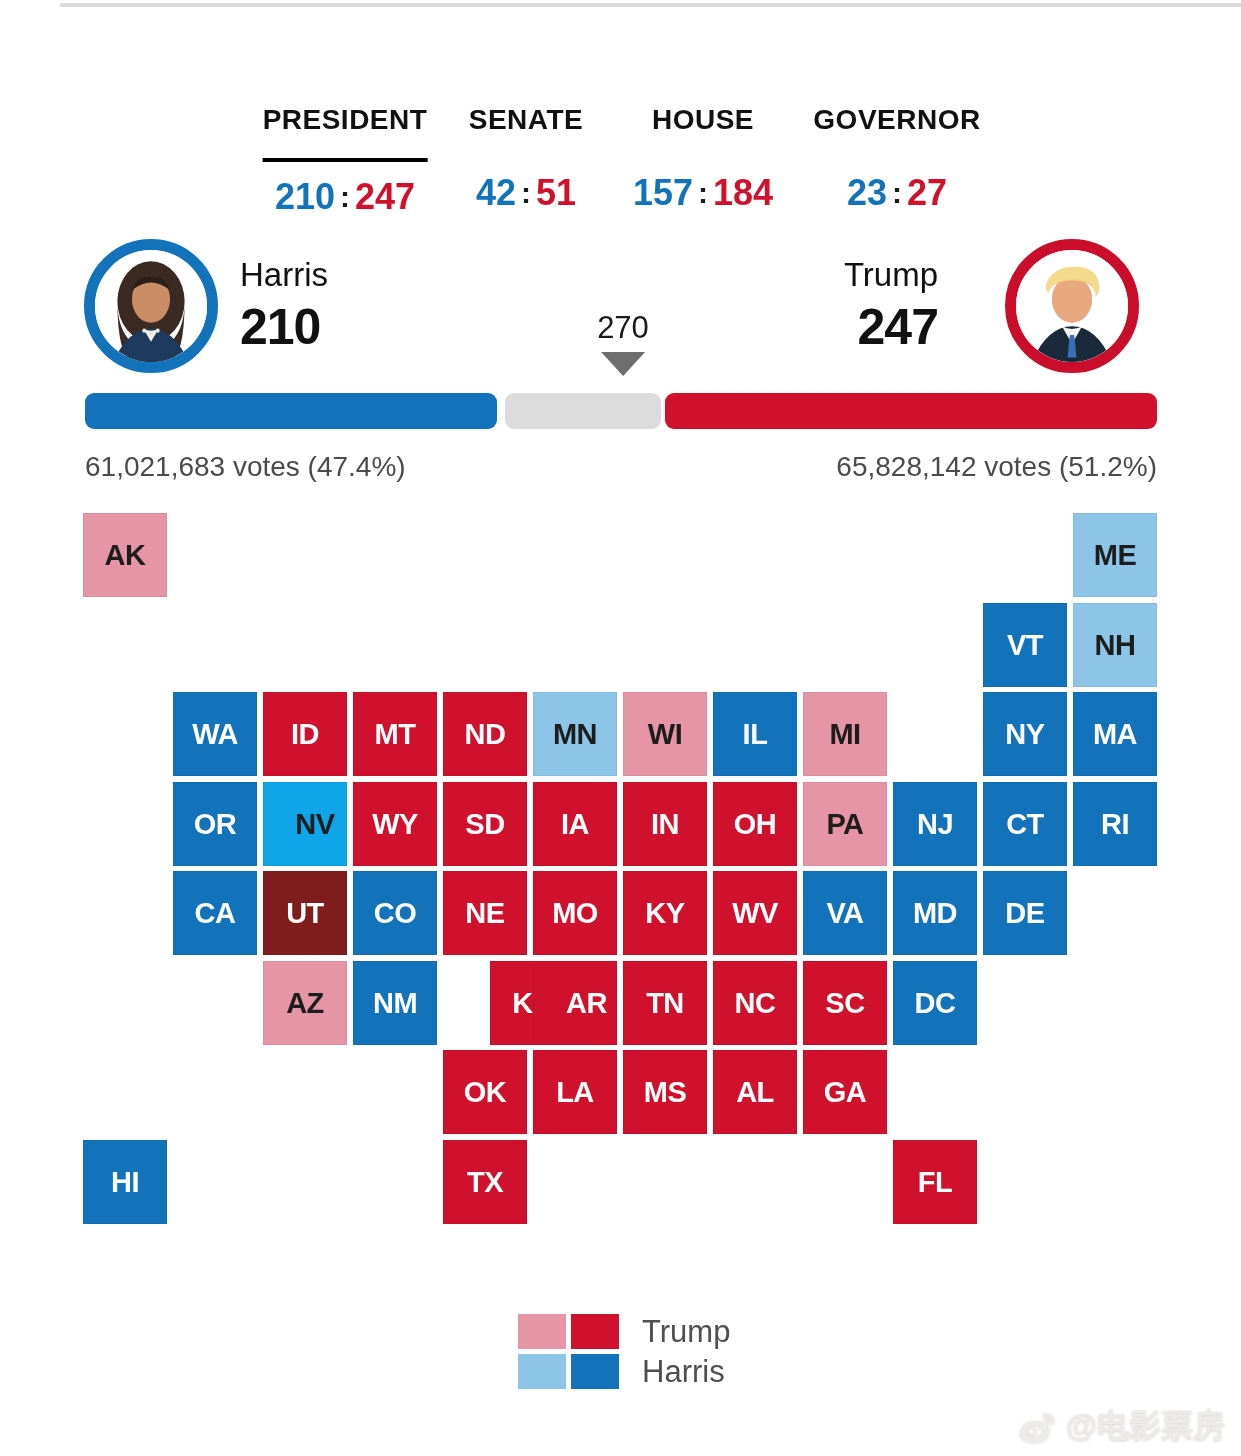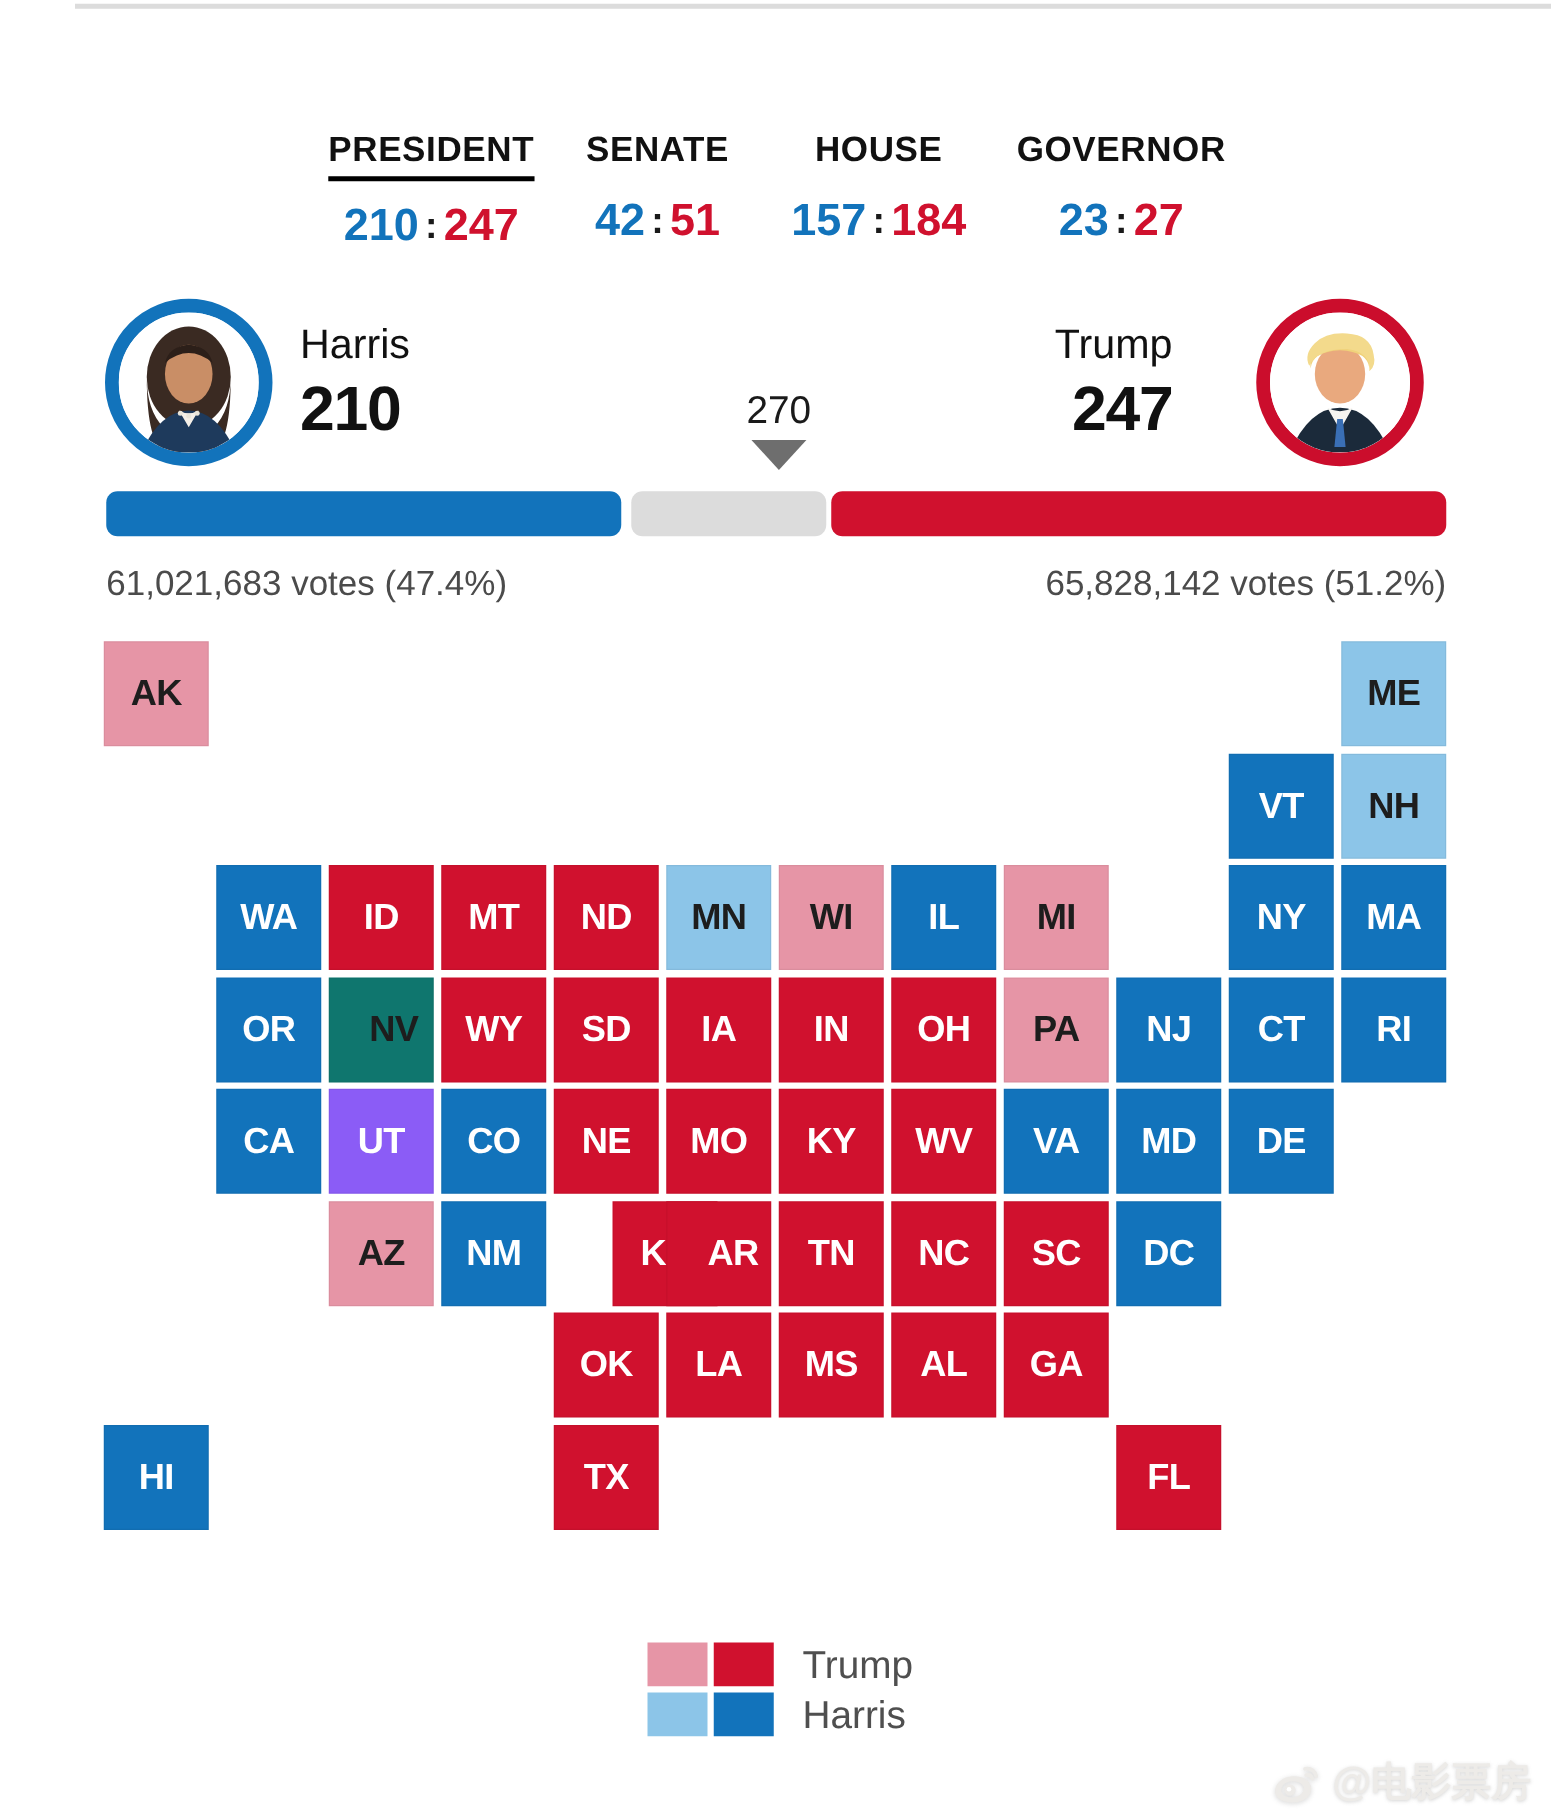--- a/index.html
+++ b/index.html
@@ -4,21 +4,21 @@
 <style>
   html,body{margin:0;padding:0;background:#fff;}
   .page{
     position:relative;width:1241px;height:1456px;background:#fff;overflow:hidden;
     font-family:"Liberation Sans","DejaVu Sans",sans-serif;color:#111;
   }
   .top-divider{position:absolute;left:60px;top:3px;width:1181px;height:4px;background:#dcdcdc;}
 
   
   .nav-tab{position:absolute;top:104px;transform:translateX(-50%);text-align:center;cursor:pointer;}
-  .nav-label{font-size:28px;font-weight:600;letter-spacing:.5px;color:#111;white-space:nowrap;padding-bottom:5px;display:inline-block;}
+  .nav-label{font-size:28px;font-weight:600;letter-spacing:.5px;color:#111;white-space:nowrap;padding-bottom:22px;display:inline-block;}
   .nav-tab.active .nav-label{font-weight:800;border-bottom:4px solid #000;}
   .nav-score{margin-top:14px;font-size:36px;font-weight:700;white-space:nowrap;}
   .nav-score .dem{color:#1273bb;}
   .nav-score .rep{color:#d0112e;}
   .nav-score .colon{color:#1a1a1a;font-size:30px;margin:0 5px;vertical-align:2px;}
 
   
   .avatar{position:absolute;width:112px;height:112px;border-radius:50%;background:#fff;overflow:hidden;}
   .avatar-harris{left:84px;top:239px;border:11px solid #1273bb;}
   .avatar-trump{left:1005px;top:239px;border:11px solid #cb0d2c;}
@@ -162,32 +162,32 @@
       <div class="tile win" style="left: 263px; top: 692px; background: rgb(208, 17, 46);">ID</div>
       <div class="tile win" style="left: 353px; top: 692px; background: rgb(208, 17, 46);">MT</div>
       <div class="tile win" style="left: 443px; top: 692px; background: rgb(208, 17, 46);">ND</div>
       <div class="tile lead" style="left: 533px; top: 692px; background: rgb(140, 197, 232);">MN</div>
       <div class="tile lead" style="left: 623px; top: 692px; background: rgb(230, 149, 166);">WI</div>
       <div class="tile win" style="left: 713px; top: 692px; background: rgb(18, 115, 187);">IL</div>
       <div class="tile lead" style="left: 803px; top: 692px; background: rgb(230, 149, 166);">MI</div>
       <div class="tile win" style="left: 983px; top: 692px; background: rgb(18, 115, 187);">NY</div>
       <div class="tile win" style="left: 1073px; top: 692px; background: rgb(18, 115, 187);">MA</div>
       <div class="tile win" style="left: 173px; top: 782px; background: rgb(18, 115, 187);">OR</div>
-      <div class="tile lead" style="left: 263px; top: 782px; background: #0f766e; padding-left: 20px;">NV</div>
+      <div class="tile lead" style="left: 263px; top: 782px; background: #0ea5e9; padding-left: 20px;">NV</div>
       <div class="tile win" style="left: 353px; top: 782px; background: rgb(208, 17, 46);">WY</div>
       <div class="tile win" style="left: 443px; top: 782px; background: rgb(208, 17, 46);">SD</div>
       <div class="tile win" style="left: 533px; top: 782px; background: rgb(208, 17, 46);">IA</div>
       <div class="tile win" style="left: 623px; top: 782px; background: rgb(208, 17, 46);">IN</div>
       <div class="tile win" style="left: 713px; top: 782px; background: rgb(208, 17, 46);">OH</div>
       <div class="tile lead" style="left: 803px; top: 782px; background: rgb(230, 149, 166);">PA</div>
       <div class="tile win" style="left: 893px; top: 782px; background: rgb(18, 115, 187);">NJ</div>
       <div class="tile win" style="left: 983px; top: 782px; background: rgb(18, 115, 187);">CT</div>
       <div class="tile win" style="left: 1073px; top: 782px; background: rgb(18, 115, 187);">RI</div>
       <div class="tile win" style="left: 173px; top: 871px; background: rgb(18, 115, 187);">CA</div>
-      <div class="tile win" style="left: 263px; top: 871px; background: #8b5cf6;">UT</div>
+      <div class="tile win" style="left: 263px; top: 871px; background: #7f1d1d;">UT</div>
       <div class="tile win" style="left: 353px; top: 871px; background: rgb(18, 115, 187);">CO</div>
       <div class="tile win" style="left: 443px; top: 871px; background: rgb(208, 17, 46);">NE</div>
       <div class="tile win" style="left: 533px; top: 871px; background: rgb(208, 17, 46);">MO</div>
       <div class="tile win" style="left: 623px; top: 871px; background: rgb(208, 17, 46);">KY</div>
       <div class="tile win" style="left: 713px; top: 871px; background: rgb(208, 17, 46);">WV</div>
       <div class="tile win" style="left: 803px; top: 871px; background: rgb(18, 115, 187);">VA</div>
       <div class="tile win" style="left: 893px; top: 871px; background: rgb(18, 115, 187);">MD</div>
       <div class="tile win" style="left: 983px; top: 871px; background: rgb(18, 115, 187); text-align: center;">DE</div>
       <div class="tile lead" style="left: 263px; top: 961px; background: rgb(230, 149, 166);">AZ</div>
       <div class="tile win" style="left: 353px; top: 961px; background: rgb(18, 115, 187);">NM</div>

